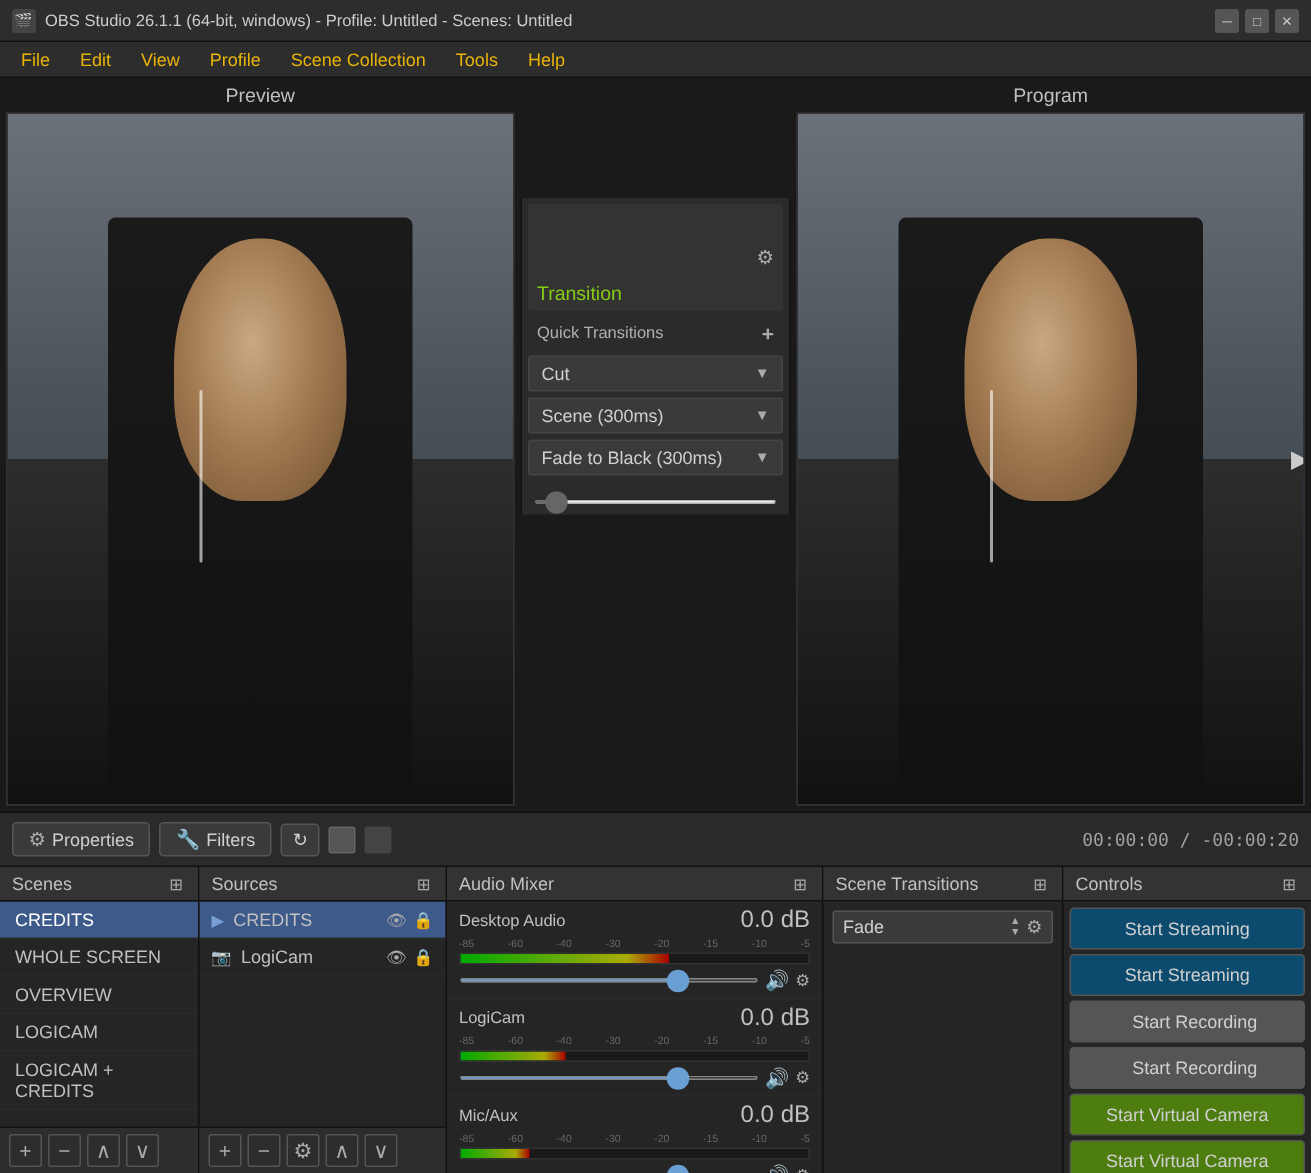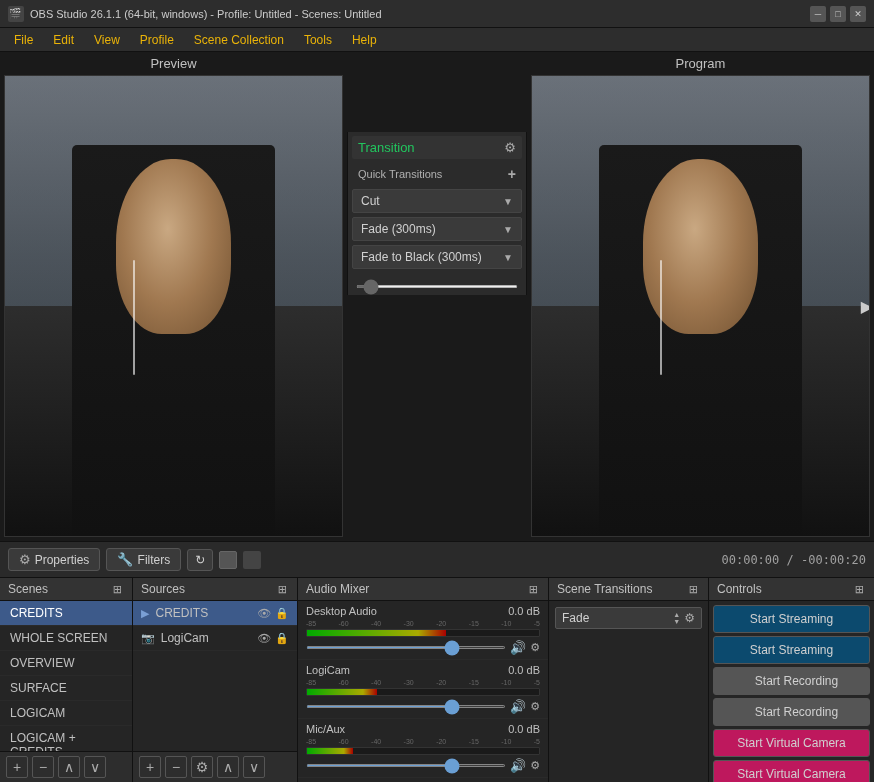--- a/index.html
+++ b/index.html
@@ -131,21 +131,22 @@
     .transition-header {
       display: flex;
       align-items: center;
       justify-content: space-between;
       padding: 4px 6px;
       background: #333;
       border-radius: 2px;
     }
     .transition-title {
       font-size: 13px;
-      color: #22c55e;
+      color: #84cc16;
+      margin-top: 48px;
     }
     .gear-btn {
       color: #aaa;
       cursor: pointer;
       font-size: 13px;
     }
     .quick-transitions-row {
       display: flex;
       align-items: center;
       justify-content: space-between;
@@ -308,21 +309,21 @@
       padding: 4px 8px;
       border-bottom: 1px solid #2a2a2a;
     }
     .audio-track-header {
       display: flex;
       align-items: center;
       justify-content: space-between;
       margin-bottom: 3px;
     }
     .audio-track-name { font-size: 11px; color: #c0c0c0; }
-    .audio-track-db { font-size: 11px; color: #c0c0c0; margin-left: 24px; }
+    .audio-track-db { font-size: 16px; color: #c0c0c0; margin-left: 24px; }
     .meter-bar {
       height: 8px;
       background: #1a1a1a;
       border: 1px solid #333;
       border-radius: 1px;
       margin-bottom: 3px;
       position: relative;
       overflow: hidden;
     }
     .meter-fill-green {
@@ -395,21 +396,21 @@
       border-radius: 3px;
       padding: 6px 8px;
       color: #d0d0d0;
       font-size: 12px;
       cursor: pointer;
       text-align: center;
       width: 100%;
     }
     .ctrl-btn.streaming { background: #0c4a6e; }
     .ctrl-btn.recording { background: #555; padding-left: 18px; }
-    .ctrl-btn.virtual-cam { background: #be185d; }
+    .ctrl-btn.virtual-cam { background: #4d7c0f; }
   </style>
 </head>
 <body>
 
 <div id="title-bar">
   <div class="icon">🎬</div>
   <div class="title">OBS Studio 26.1.1 (64-bit, windows) - Profile: Untitled - Scenes: Untitled</div>
   <div class="win-controls">
     <div class="win-btn">─</div>
     <div class="win-btn">□</div>
@@ -456,21 +457,21 @@
       </div>
       <div class="quick-transitions-row">
         <span>Quick Transitions</span>
         <span class="add-btn">+</span>
       </div>
       <div class="transition-option">
         <span>Cut</span>
         <span class="chevron">▼</span>
       </div>
       <div class="transition-option">
-        <span>Fade (300ms)</span>
+        <span>Scene (300ms)</span>
         <span class="chevron">▼</span>
       </div>
       <div class="transition-option">
         <span>Fade to Black (300ms)</span>
         <span class="chevron">▼</span>
       </div>
       <div class="transition-slider">
         <input type="range" min="0" max="100" value="5" style="width: 100%; accent-color: rgb(102, 102, 102);">
       </div>
     </div>
@@ -517,21 +518,20 @@
         <div class="panel-header">
           <span>Scenes</span>
           <div class="panel-header-actions">
             <button class="panel-action-btn">⊞</button>
           </div>
         </div>
         <div class="scene-list">
           <div class="scene-item active">CREDITS</div>
           <div class="scene-item">WHOLE SCREEN</div>
           <div class="scene-item">OVERVIEW</div>
-          <div class="scene-item">SURFACE</div>
           <div class="scene-item">LOGICAM</div>
           <div class="scene-item">LOGICAM + CREDITS</div>
         </div>
         <div class="panel-footer">
           <button class="foot-btn">+</button>
           <button class="foot-btn">−</button>
           <button class="foot-btn">∧</button>
           <button class="foot-btn">∨</button>
         </div>
       </div>

